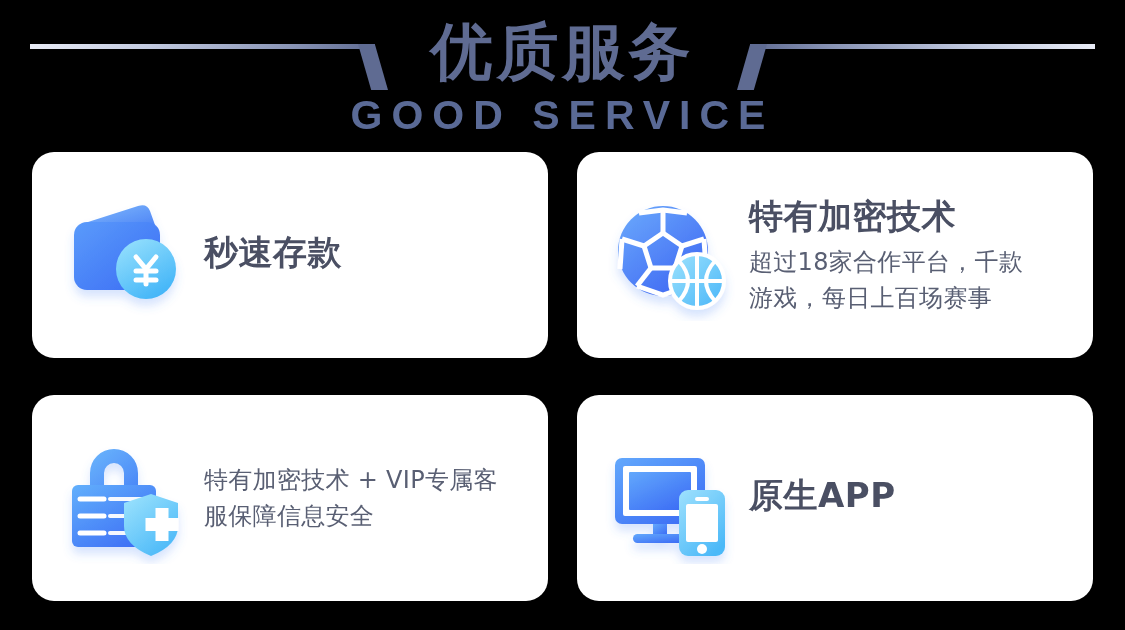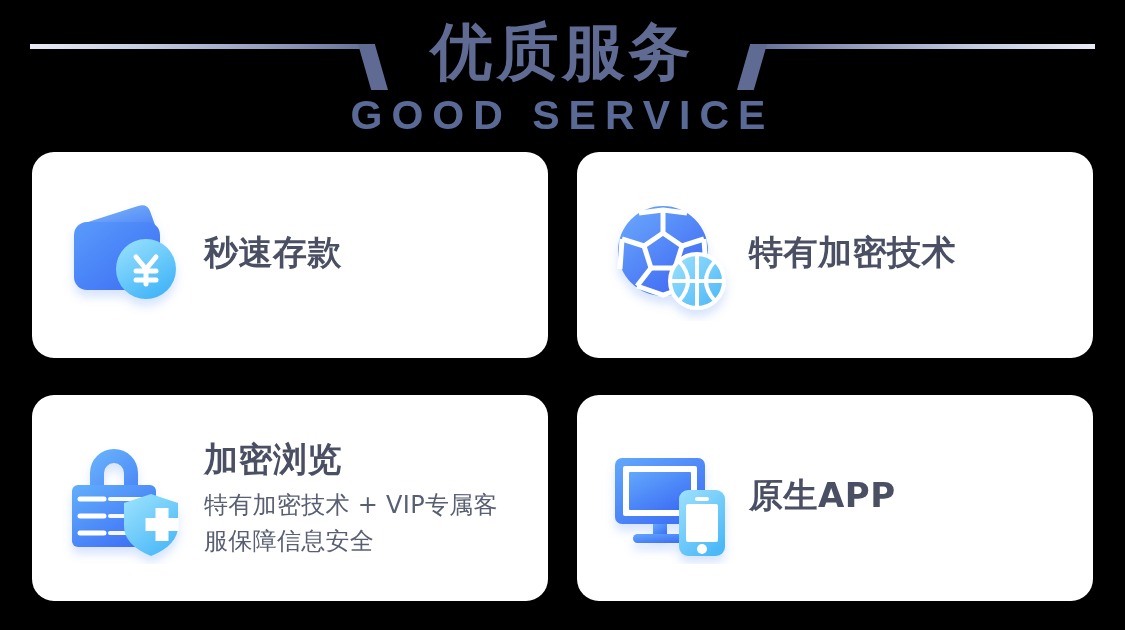--- a/index.html
+++ b/index.html
@@ -243,20 +243,24 @@
             <path d="M94 65 V119"></path>
             <path d="M67 92 H121"></path>
             <path d="M76 72 Q94 92 76 112"></path>
             <path d="M112 72 Q94 92 112 112"></path>
           </g>
         </g>
       </svg>
     </div>
     <div class="card-text">
       <p class="card-title">特有加密技术</p>
+      <p class="card-desc">
+        <span class="l2">超过18家合作平台，千款</span>
+        <span class="l2">游戏，每日上百场赛事</span>
+      </p>
     </div>
   </div>
 
   <div class="card">
     <div class="card-icon">
       <svg viewBox="0 0 132 132" xmlns="http://www.w3.org/2000/svg">
         <defs>
           <linearGradient id="g3a" x1="0" y1="0" x2="0.8" y2="1">
             <stop offset="0" stop-color="#62b0fc"></stop>
               <stop offset="1" stop-color="#3d6ef5"></stop>
@@ -293,21 +297,20 @@
             <path d="M52 67 H92"></path>
             <path d="M52 84 H92"></path>
             <path d="M52 101 H92"></path>
           </g>
           <path d="M93 62 L120 71 V94 Q120 113 93 124 Q66 113 66 94 V71 Z" fill="url(#g3c)"></path>
           <path d="M88 86 H98 V76 H111 V86 H121 V99 H111 V109 H98 V99 H88 Z" fill="#ffffff" transform="translate(-0.5,0)"></path>
         </g>
       </svg>
     </div>
     <div class="card-text">
-      <p class="card-title">加密浏览</p>
       <p class="card-desc">
         <span class="l2">特有加密技术 + VIP专属客</span>
         <span class="l2">服保障信息安全</span>
       </p>
     </div>
   </div>
 
   <div class="card">
     <div class="card-icon">
       <svg viewBox="0 0 132 132" xmlns="http://www.w3.org/2000/svg">

